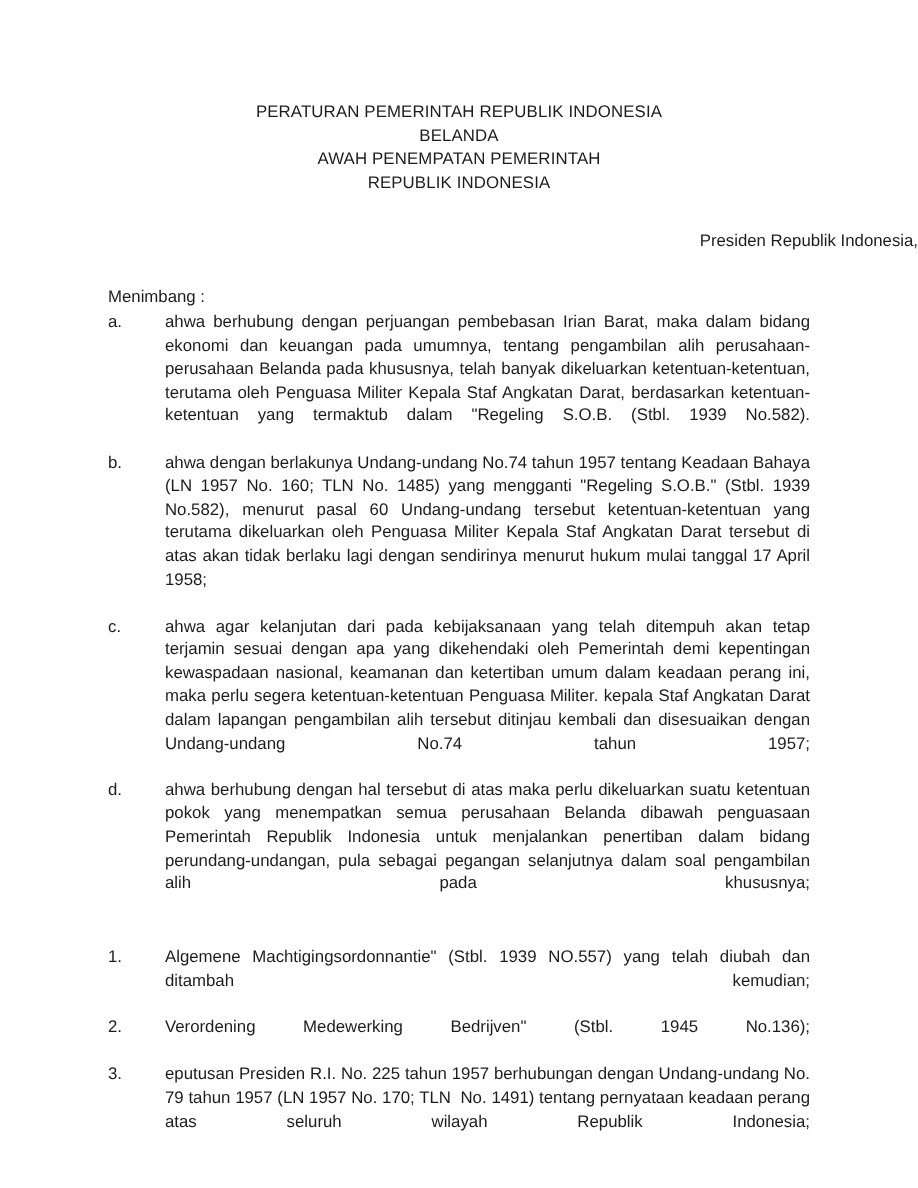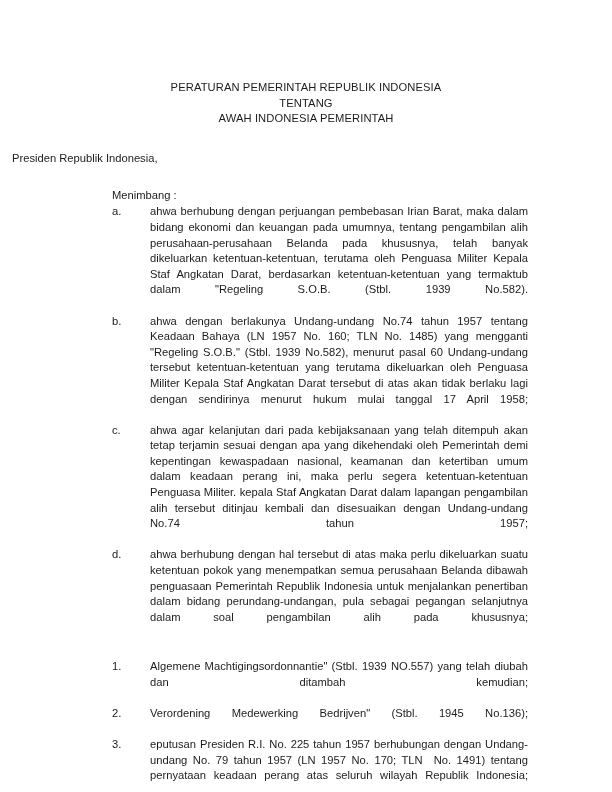--- a/index.html
+++ b/index.html
@@ -12,45 +12,44 @@
     height: 792px;
     font-family: "Liberation Sans", sans-serif;
     color: #1c1c1c;
     -webkit-font-smoothing: antialiased;
   }
   .page {
     position: relative;
     width: 612px;
     height: 792px;
     box-sizing: border-box;
-    padding: 12px;
+    padding: 0;
     overflow: hidden;
   }
   .title-block {
     margin-top: 68px;
     text-align: center;
     font-size: 11.2px;
     line-height: 15.6px;
     letter-spacing: 0.1px;
   }
   .title-line {
     display: block;
     white-space: pre;
   }
   .presiden-line {
     margin-top: 24px;
-    text-align: left;
+    text-align: right;
     font-size: 11.2px;
     line-height: 15px;
   }
   .section {
     margin-top: 22px;
     padding-left: 72px;
     padding-right: 72px;
-    margin-left: 28px;
   }
   .section-heading {
     font-size: 11.2px;
     line-height: 15.6px;
     margin-bottom: 1px;
   }
   .list {
     list-style: none;
     margin: 0;
     padding: 0;
@@ -89,22 +88,23 @@
     margin-top: 18px;
   }
 </style>
 </head>
 <body>
 
 <div class="page">
 
   <div class="title-block">
     <span class="title-line">PERATURAN PEMERINTAH REPUBLIK INDONESIA</span>
-    <span class="title-line">TENTANG</span>
-    <span class="title-line">AWAH INDONESIA PEMERINTAH</span>
+    <span class="title-line">BELANDA</span>
+    <span class="title-line">AWAH PENEMPATAN PEMERINTAH</span>
+    <span class="title-line">REPUBLIK INDONESIA</span>
   </div>
 
   <div class="presiden-line">Presiden Republik Indonesia,</div>
 
   <div class="section">
     <div class="section-heading">Menimbang :</div>
     <ul class="list">
       <li class="list-item">
         <span class="item-label">a.</span>
         <span class="item-text">ahwa berhubung dengan perjuangan pembebasan Irian Barat, maka dalam bidang ekonomi dan keuangan pada umumnya, tentang pengambilan alih perusahaan-perusahaan Belanda pada khususnya, telah banyak dikeluarkan ketentuan-ketentuan, terutama oleh Penguasa Militer Kepala Staf Angkatan Darat, berdasarkan ketentuan-ketentuan yang termaktub dalam "Regeling S.O.B. (Stbl. 1939 No.582).</span>

